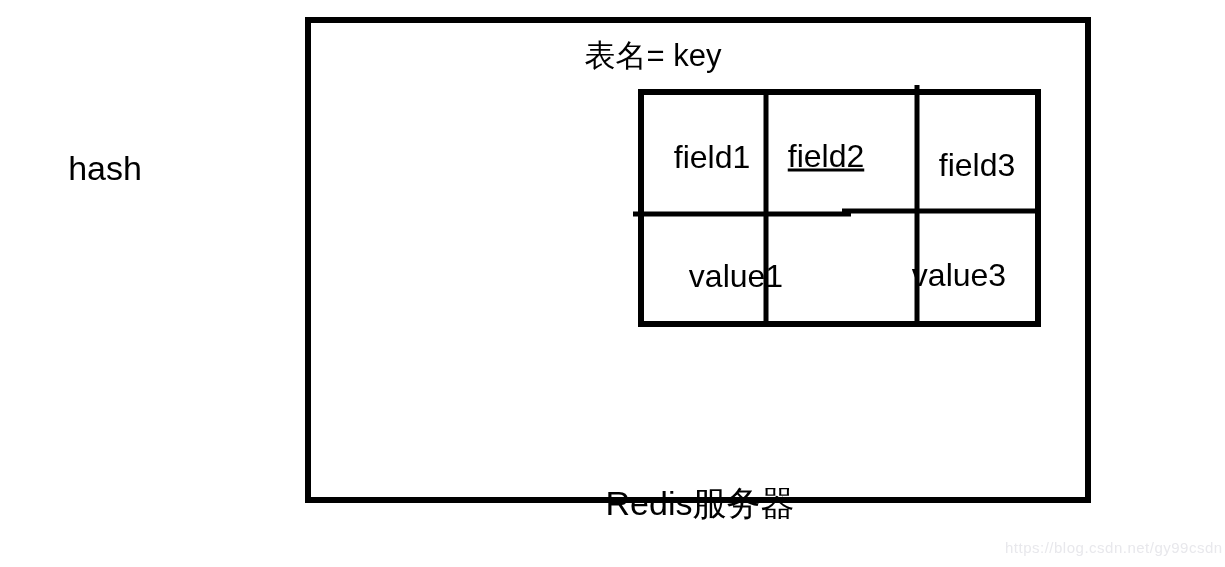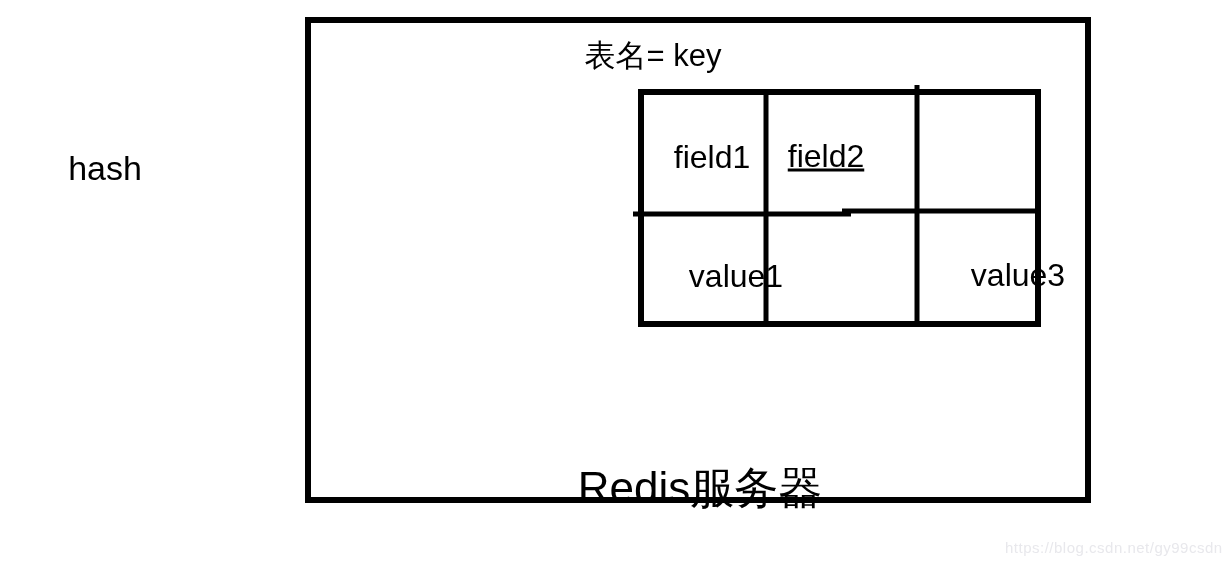--- a/index.html
+++ b/index.html
@@ -34,32 +34,32 @@
   .hash-label {
     left: 72px; top: 168px;
     font-size: 34px;
     margin-left: 33px;
   }
   .box-title {
     left: 653px; top: 56px;
     font-size: 31px;
   }
   .box-footer {
-    left: 700px; top: 488px;
-    font-size: 44px;
+    left: 700px; top: 504px;
+    font-size: 34px;
   }
   .cell-label {
     font-size: 32px;
   }
   .cell-r0c0 { left: 712px; top: 157px; }
   .cell-r0c1 { left: 826px; top: 156px; text-decoration: underline; }
   .cell-r0c2 { left: 977px; top: 165px; }
   .cell-r1c0 { left: 702px; top: 276px; margin-left: 34px; }
   .cell-r1c1 { left: 827px; top: 275px; }
-  .cell-r1c2 { left: 1018px; top: 275px; text-align: center; }
+  .cell-r1c2 { left: 959px; top: 275px; text-align: center; }
   .watermark {
     left: 1005px; top: 539px;
     font-size: 15px;
     letter-spacing: 0.5px;
   }
 </style>
 </head>
 <body>
 
 <div id="canvas">
@@ -72,20 +72,21 @@
     <line x1="633" y1="214" x2="851" y2="214" stroke-width="5" stroke="#000000"></line>
     <line x1="842" y1="211" x2="1038" y2="211" stroke-width="5" stroke="#000000"></line>
   </svg>
 
   <div class="abs centered hash-label">hash</div>
 
   <div class="abs centered box-title">表名= key</div>
 
   <div class="abs centered cell-label cell-r0c0">field1</div>
   <div class="abs centered cell-label cell-r0c1">field2</div>
+  <div class="abs centered cell-label cell-r0c2">field3</div>
   <div class="abs centered cell-label cell-r1c0">value1</div>
   <div class="abs centered cell-label cell-r1c2">value3</div>
 
   <div class="abs centered box-footer">Redis服务器</div>
 
   <div class="abs watermark" style="color: rgb(232, 232, 236);">https://blog.csdn.net/gy99csdn</div>
 
 </div>
 
 </body></html>

